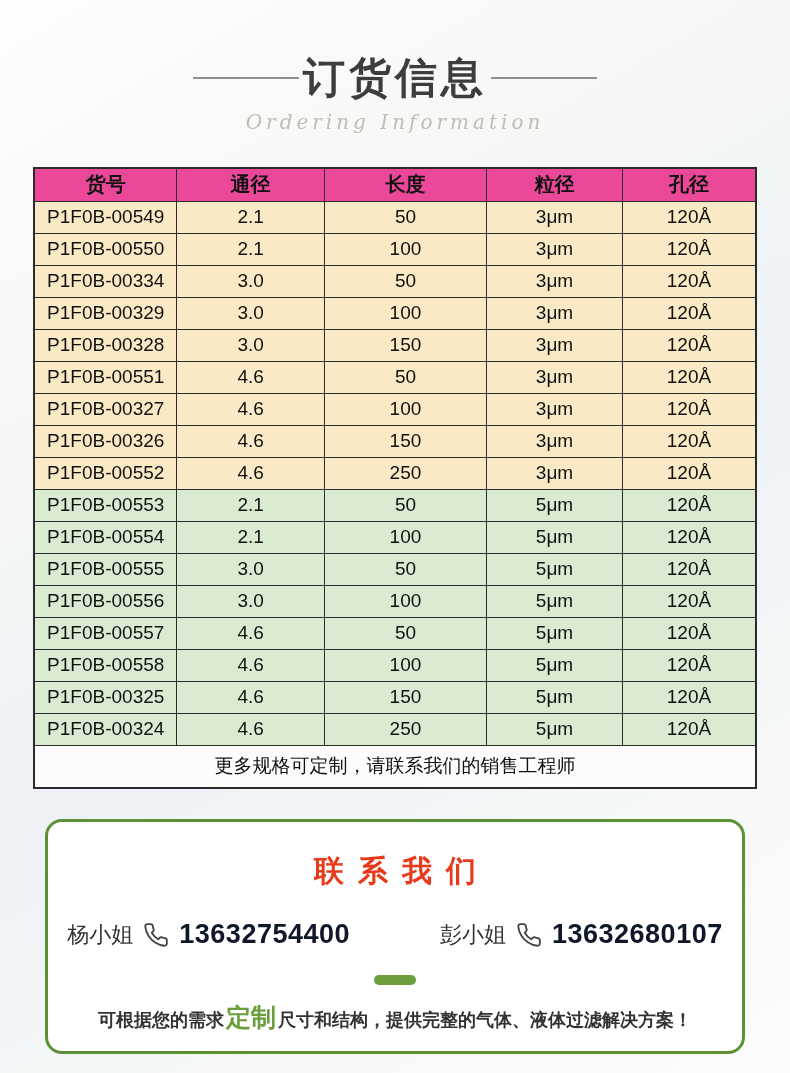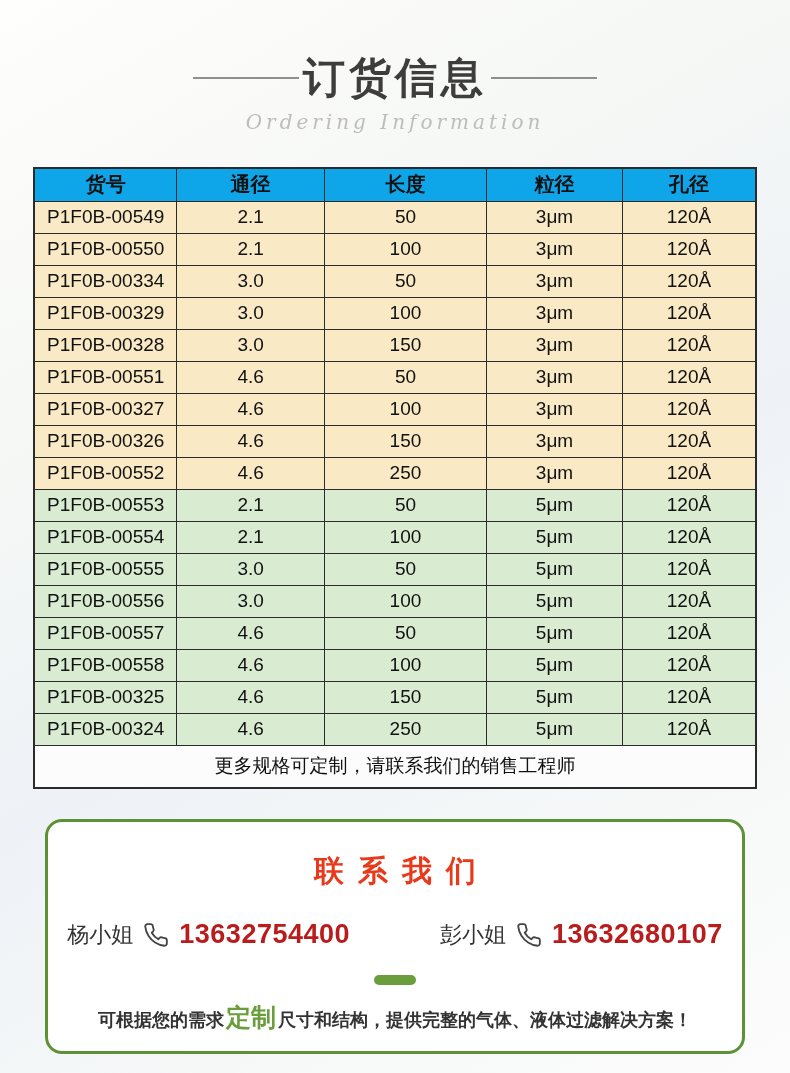--- a/index.html
+++ b/index.html
@@ -32,42 +32,42 @@
 
   
   .table-wrap{margin:33px 33px 0 33px;}
   table{width:100%;border-collapse:collapse;table-layout:fixed;background:#ffffff;border:2px solid var(--table-border);}
   col.c1{width:19.8%} col.c2{width:20.4%} col.c3{width:22.5%} col.c4{width:18.8%} col.c5{width:18.5%}
   th,td{
     border:1px solid var(--table-border);
     text-align:center;vertical-align:middle;
     color:#111;overflow:hidden;white-space:nowrap;
   }
-  th{height:33px;font-size:20px;font-weight:bold;background:#0ea5e9;}
+  th{height:33px;font-size:20px;font-weight:bold;background:#ec4899;}
   td{height:32px;font-size:19px;}
   tr.row-y td{background:var(--row-yellow);}
   tr.row-g td{background:var(--row-green);}
   td.footer-cell{background:#fcfcfc;font-size:19px;height:43px;}
 
   
   .contact-card{
     width:700px;height:235px;margin:30px auto 0 auto;
     background:#ffffff;border:3px solid var(--border-green);border-radius:17px;
     text-align:center;
   }
   .contact-title{
     margin-top:29px;color:var(--accent-red);
     font-size:30px;font-weight:bold;letter-spacing:14px;padding-left:14px;
   }
   .contact-row{display:flex;justify-content:center;align-items:flex-start;gap:90px;margin-top:27px;}
   .contact-item{display:flex;align-items:center;gap:10px;}
   .contact-name{font-size:22px;color:#333;}
   .phone-icon{display:inline-flex;width:26px;height:26px;}
   .phone-icon svg{width:26px;height:26px;}
-  .contact-phone{font-size:27px;font-weight:bold;color:#b91c1c;letter-spacing:0.5px;}
+  .contact-phone{font-size:27px;font-weight:bold;color:#0f172a;letter-spacing:0.5px;}
   .divider{width:42px;height:10px;border-radius:5px;background:var(--accent-green);margin:25px auto 0 auto;}
   .contact-note{margin-top:16px;font-size:18px;font-weight:600;color:#333;}
   .note-highlight{color:var(--accent-green);font-size:25px;font-weight:800;padding:0 2px;}
 </style>
 </head>
 <body>
 
 <div class="page">
 
   <div class="header">

